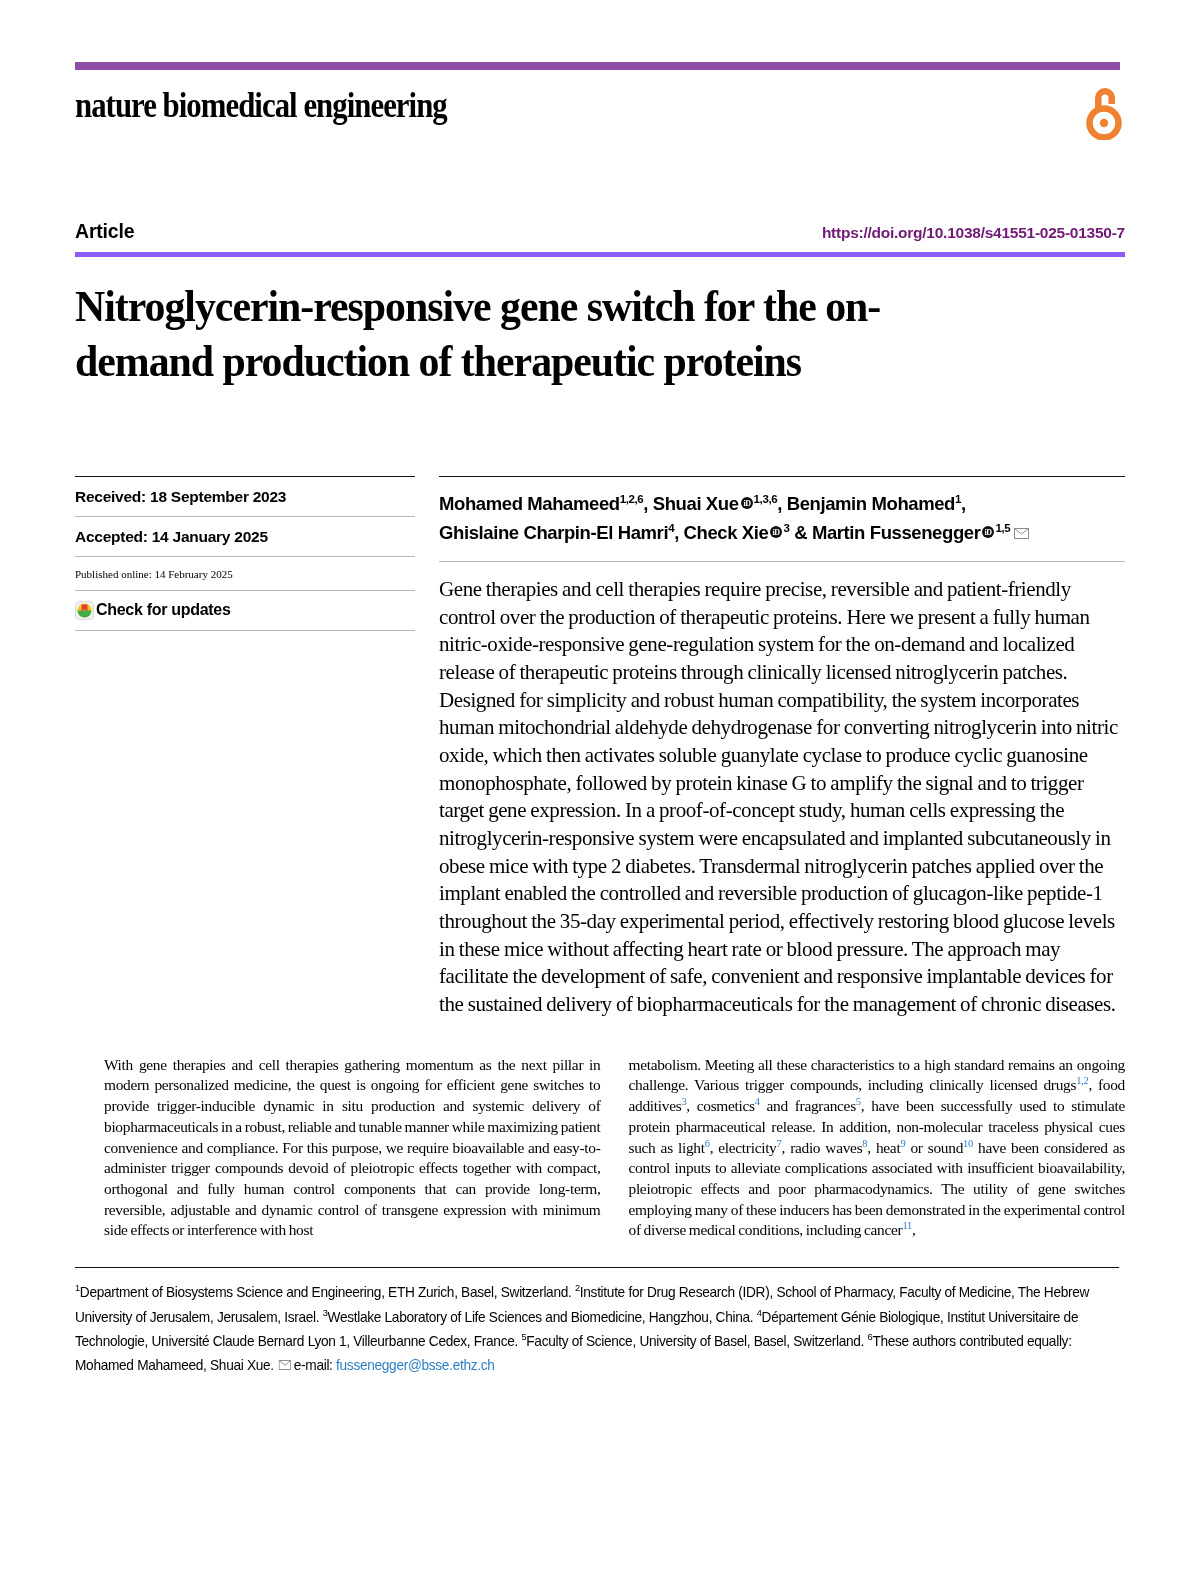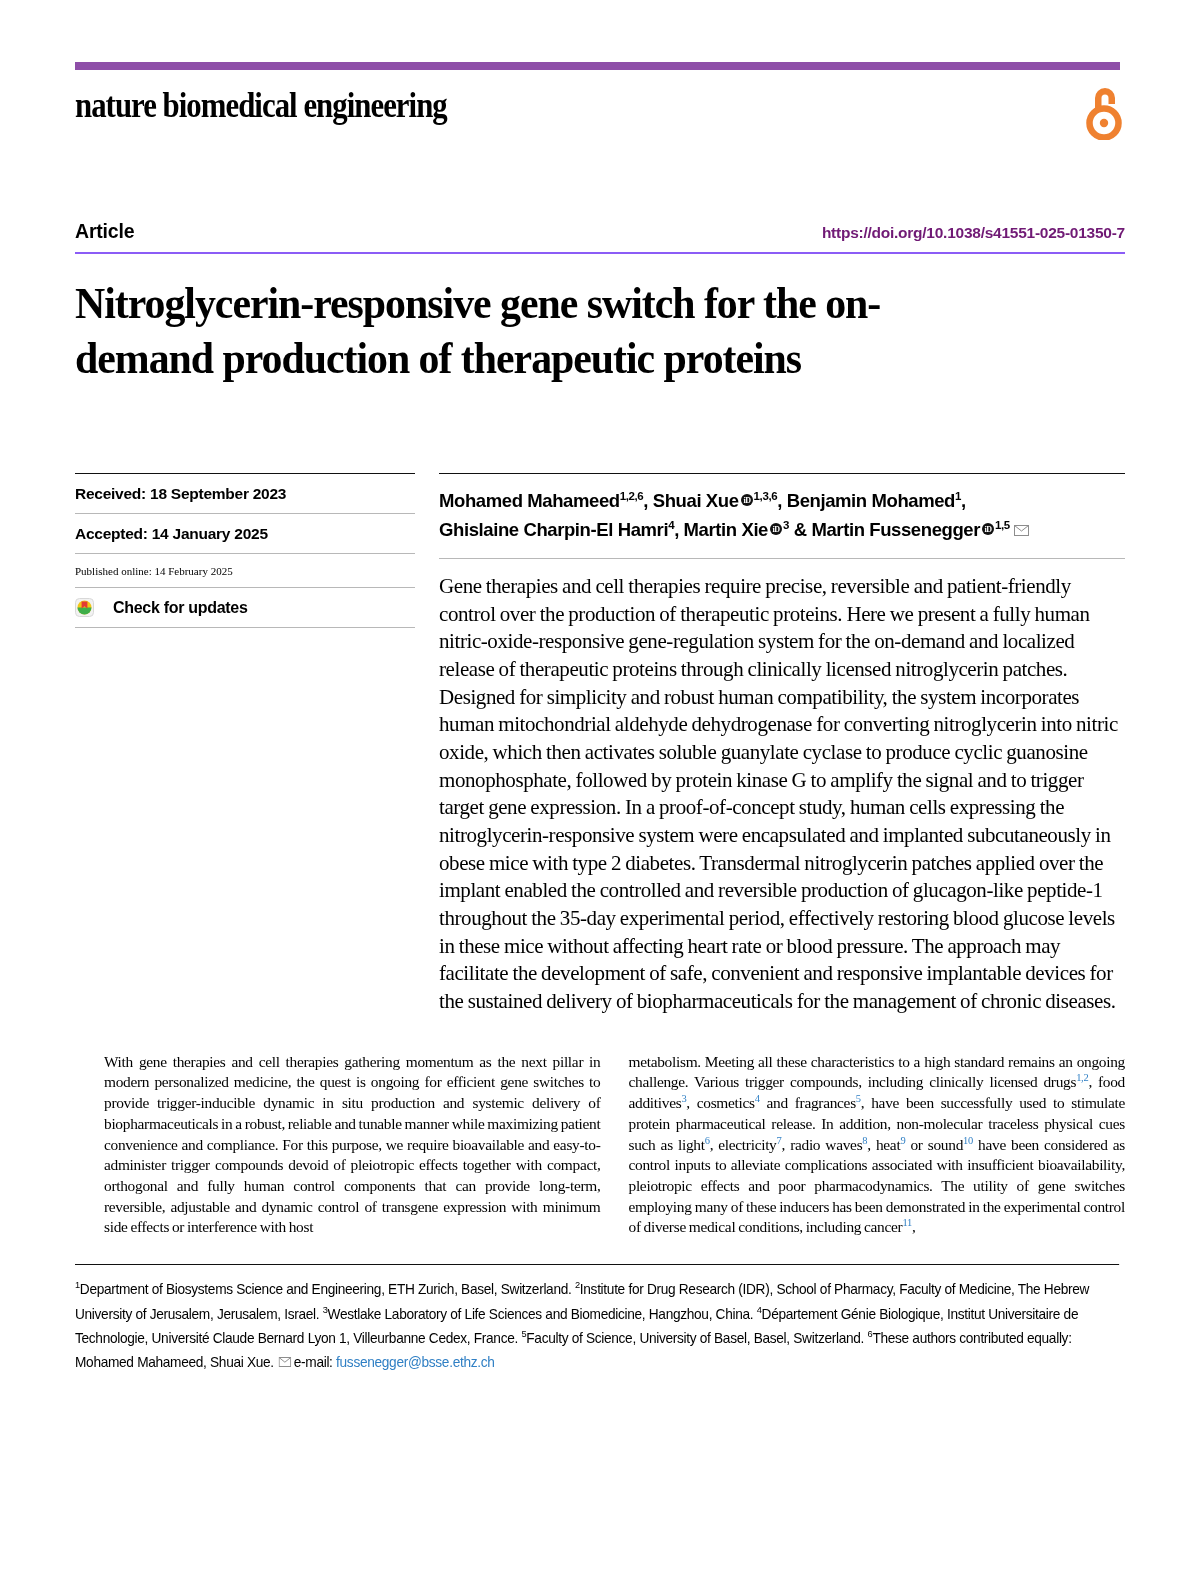--- a/index.html
+++ b/index.html
@@ -50,21 +50,21 @@
     right: 0;
     top: 14px;
     width: 42px;
     height: 56px;
   }
 
   
   .article-row {
     position: relative;
     height: 38px;
-    border-bottom: 2px solid #8b5cf6;
+    border-bottom: 5px solid #8b5cf6;
     margin-top: 52px;
   }
   .article-kicker {
     position: absolute;
     left: 0;
     bottom: 9px;
     font-size: 19.5px;
     font-weight: 700;
     letter-spacing: -0.2px;
   }
@@ -115,22 +115,22 @@
     padding: 11px 0 10px 0;
   }
   .meta-item.serif {
     font-family: "Liberation Serif", serif;
     font-weight: 400;
     font-size: 11px;
     letter-spacing: 0;
   }
   .crossmark-row {
     display: flex;
-    align-items: flex-end;
-    gap: 19px;
+    align-items: center;
+    gap: 2px;
     padding: 10px 0 10px 0;
   }
   .crossmark-icon {
     width: 19px;
     height: 19px;
     flex: 0 0 19px;
   }
   .crossmark-label {
     font-size: 16px;
     font-weight: 700;
@@ -273,21 +273,21 @@
       </div>
       <div class="rule-thin"></div>
     </div>
 
     <div class="abs-col">
       <div class="rule-top"></div>
       <div class="authors">
         <span>Mohamed Mahameed</span><sup>1,2,6</sup><span>, Shuai Xue</span><span class="orcid"><svg viewBox="0 0 12 12" width="12" height="12" aria-hidden="true">
               <circle cx="6" cy="6" r="6" fill="#111"></circle>
               <text x="6" y="8.6" font-size="8" font-family="Liberation Serif, serif" fill="#fff" text-anchor="middle">iD</text>
-            </svg></span><sup>1,3,6</sup><span>, Benjamin Mohamed</span><sup>1</sup><span>,</span><br><span>Ghislaine Charpin-El Hamri</span><sup>4</sup><span>, Martin Xie</span><span class="orcid"><svg viewBox="0 0 12 12" width="12" height="12" aria-hidden="true">
+            </svg></span><sup>1,3,6</sup><span>, Benjamin Mohamed</span><sup>1</sup><span>,</span><br><span>Ghislaine Charpin-El Hamri</span><sup>4</sup><span>, Check Xie</span><span class="orcid"><svg viewBox="0 0 12 12" width="12" height="12" aria-hidden="true">
               <circle cx="6" cy="6" r="6" fill="#111"></circle>
               <text x="6" y="8.6" font-size="8" font-family="Liberation Serif, serif" fill="#fff" text-anchor="middle">iD</text>
             </svg></span><sup>3</sup><span> &amp; Martin Fussenegger</span><span class="orcid"><svg viewBox="0 0 12 12" width="12" height="12" aria-hidden="true">
               <circle cx="6" cy="6" r="6" fill="#111"></circle>
               <text x="6" y="8.6" font-size="8" font-family="Liberation Serif, serif" fill="#fff" text-anchor="middle">iD</text>
             </svg></span><sup>1,5</sup><span class="envelope"><svg viewBox="0 0 15 11" width="15" height="11" aria-hidden="true">
               <rect x="0.5" y="0.5" width="14" height="10" fill="none" stroke="#8d8d8d"></rect>
               <path d="M0.5 0.5 L7.5 6 L14.5 0.5" fill="none" stroke="#8d8d8d"></path>
             </svg></span>
       </div>

